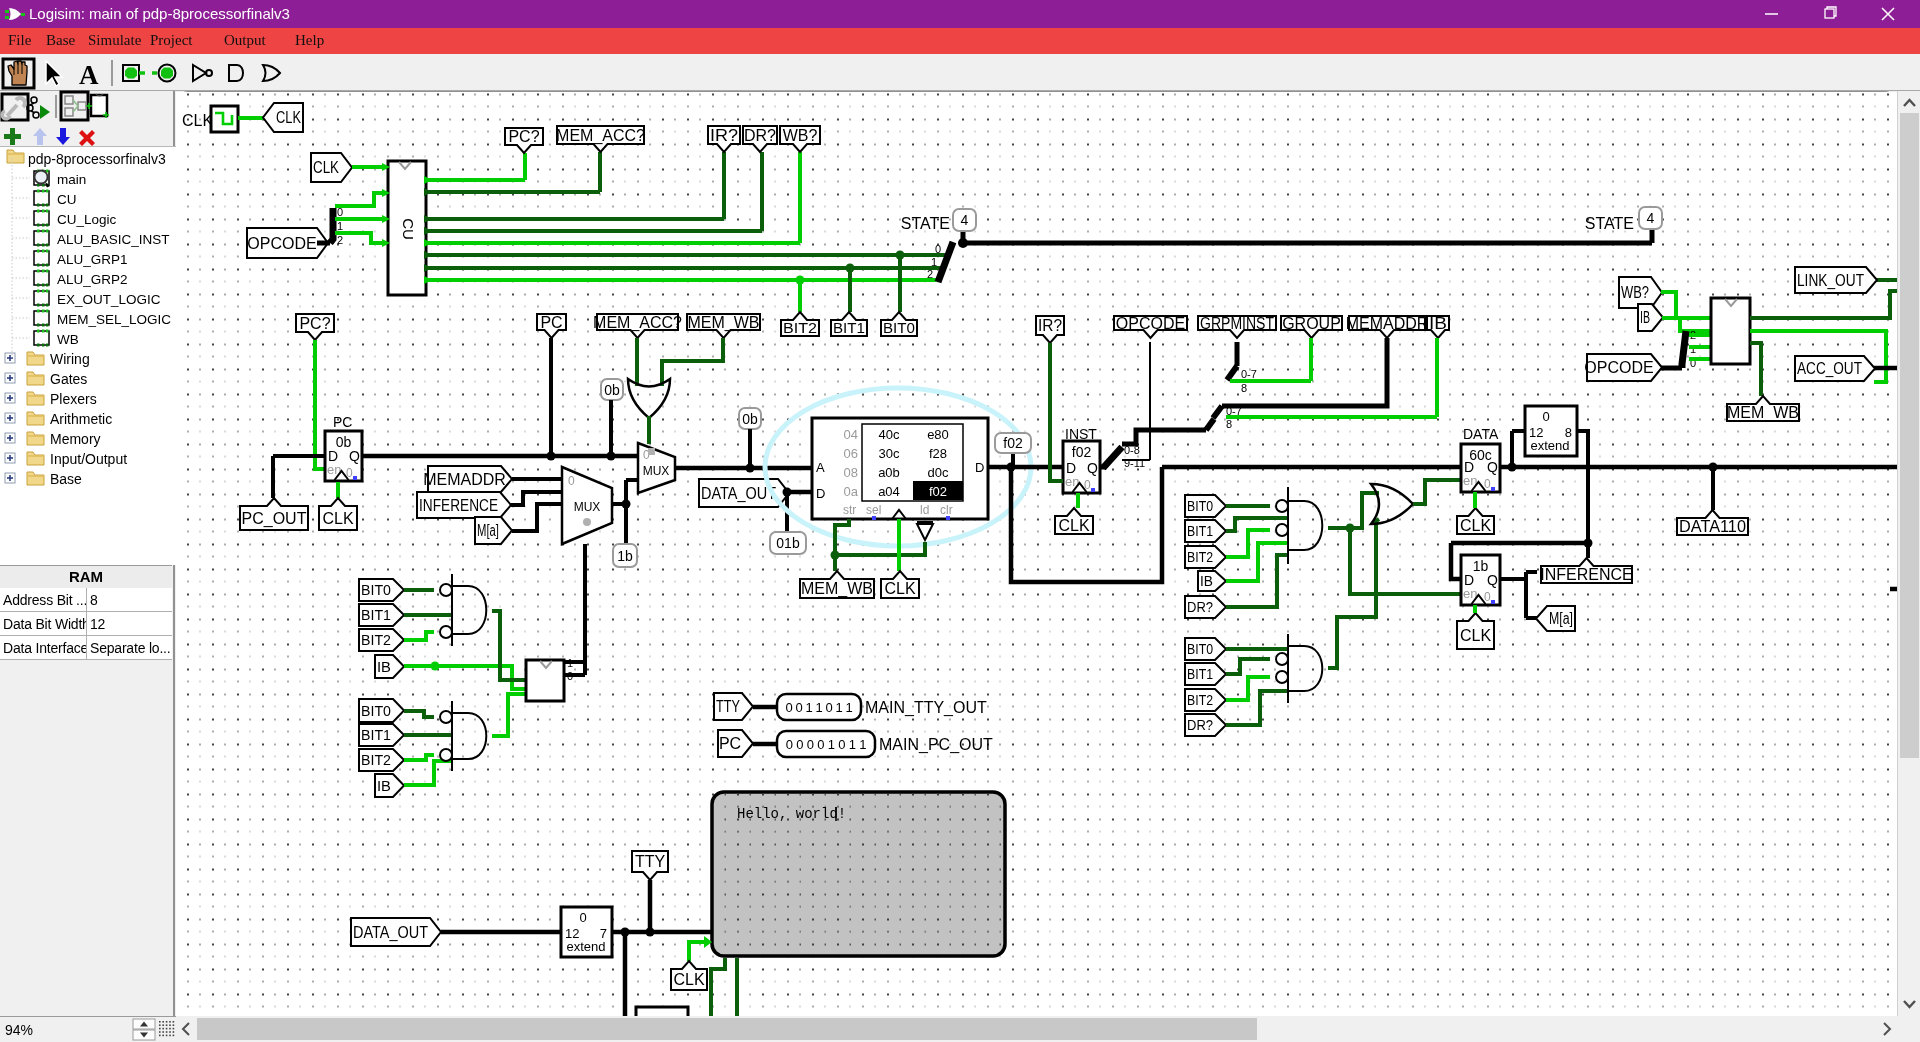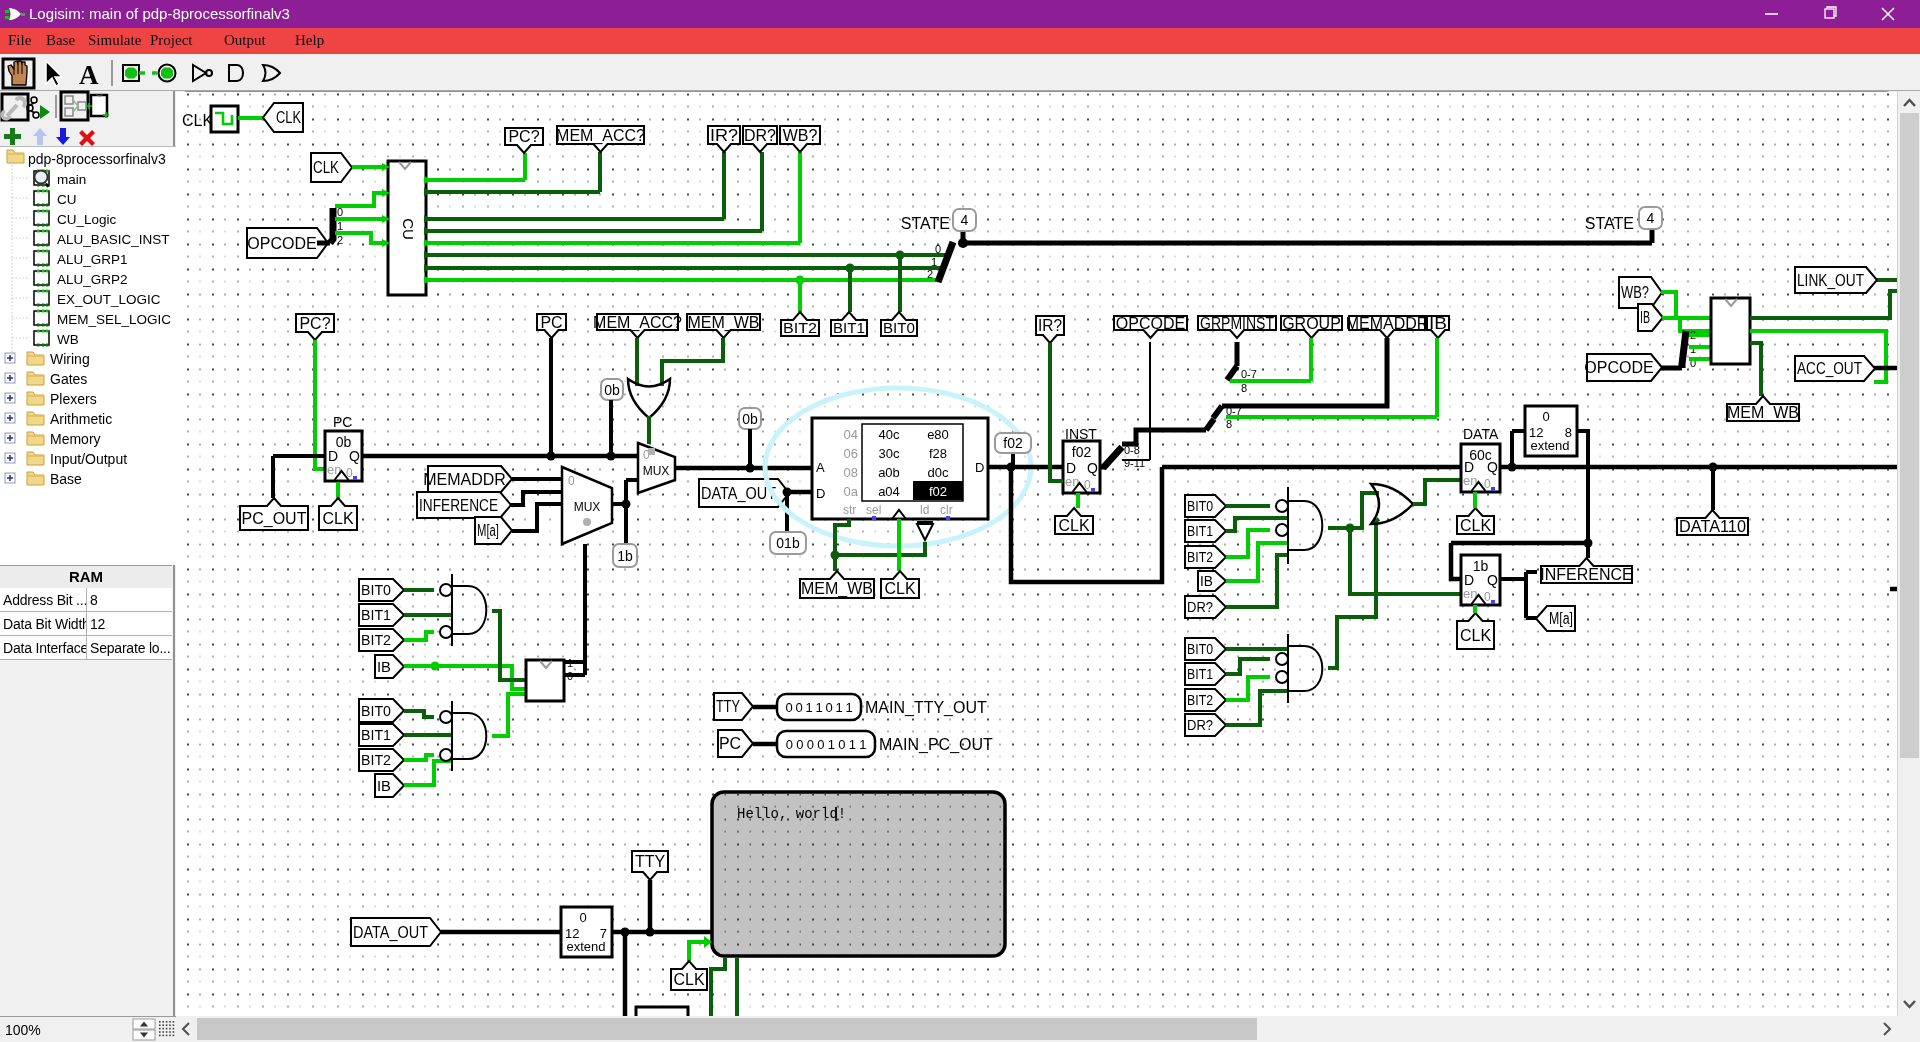--- a/index.html
+++ b/index.html
@@ -241,21 +241,21 @@
       <span class="c1">Data Bit Width</span>
       <span class="c2">12</span>
     </div>
   <div class="row">
       <span class="c1">Data Interface</span>
       <span class="c2">Separate lo...</span>
     </div>
   <div class="vline"></div>
 </div>
 <div class="statusrow">
-  <span class="pct">100%</span>
+  <span class="pct">94%</span>
   <svg width="45" height="26" style="position:absolute;left:130px;top:0">
     <rect x="3" y="2" width="22" height="10" fill="#fdfdfd" stroke="#9a9a9a"></rect>
     <rect x="3" y="13" width="22" height="10" fill="#fdfdfd" stroke="#9a9a9a"></rect>
     <path d="M14,4.5 l-4,5 h8 Z" fill="#333"></path>
       <path d="M14,20.5 l-4,-5 h8 Z" fill="#333"></path>
     <g fill="#444">
         <rect x="29.0" y="4.0" width="1.6" height="1.6"></rect>
         <rect x="29.0" y="7.4" width="1.6" height="1.6"></rect>
         <rect x="29.0" y="10.8" width="1.6" height="1.6"></rect>
         <rect x="29.0" y="14.2" width="1.6" height="1.6"></rect>

